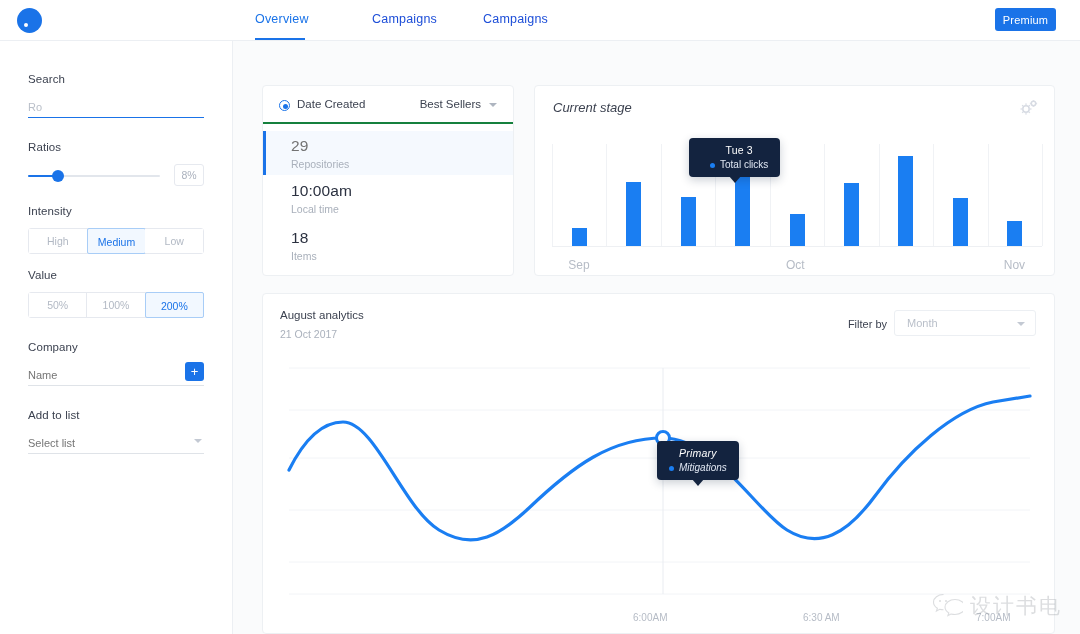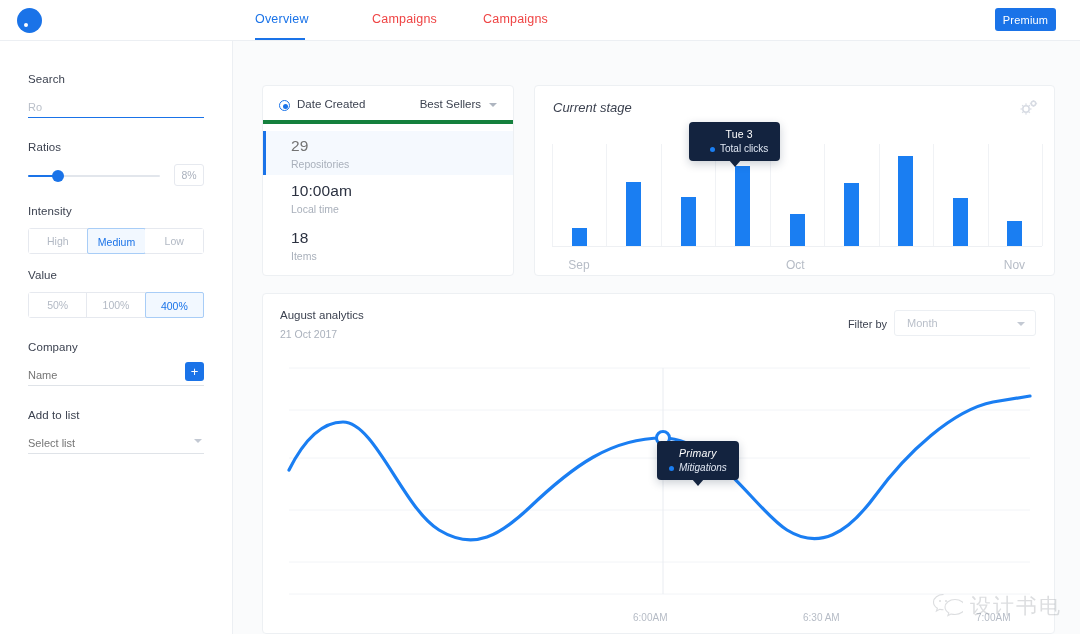--- a/index.html
+++ b/index.html
@@ -21,21 +21,21 @@
     width: 25px; height: 25px; border-radius: 50%;
     background: #1a73e8;
   }
   .logo .dot {
     position: absolute; left: 7px; top: 15px;
     width: 4px; height: 4px; border-radius: 50%; background: #ffffff;
   }
   .tabs { position: absolute; left: 255px; top: 0; height: 41px; }
   .tab {
     position: absolute; top: 12px;
-    font-size: 12.5px; color: #ef4444; letter-spacing: .2px;
+    font-size: 12.5px; color: #1d4ed8; letter-spacing: .2px;
     cursor: pointer; white-space: nowrap;
   }
   .tab.active { color: #1a73e8; }
   .tab-underline {
     position: absolute; left: 255px; top: 38px;
     width: 50px; height: 2px; background: #1a73e8;
   }
   .tab1 { left: 0px; }
   .tab2 { left: 117px; }
   .tab3 { left: 228px; }
@@ -133,21 +133,21 @@
     position: absolute; background: #ffffff;
     border: 1px solid #edf0f3; border-radius: 4px;
   }
   .card-a { left: 29px; top: 44px; width: 252px; height: 191px; }
   .card-b { left: 301px; top: 44px; width: 521px; height: 191px; }
   .card-c { left: 29px; top: 252px; width: 793px; height: 341px; }
 
   
   .ca-head {
     position: absolute; left: 0; top: 0; width: 100%; height: 38px;
-    border-bottom: 4px solid #15803d;
+    border-bottom: 2px solid #15803d;
   }
   .radio-outer {
     position: absolute; left: 16px; top: 14px;
     width: 11px; height: 11px; border-radius: 50%;
     border: 1.5px solid #1a73e8; background: #fff;
   }
   .radio-inner {
     position: absolute; left: 2.5px; top: 2.5px;
     width: 5px; height: 5px; border-radius: 50%; background: #1a73e8;
   }
@@ -280,21 +280,21 @@
         <div class="seg sel">Medium</div>
         <div class="seg">Low</div>
       </div>
     </div>
 
     <div class="field" style="top:228px;">
       <div class="field-label">Value</div>
       <div class="segmented">
         <div class="seg">50%</div>
         <div class="seg">100%</div>
-        <div class="seg sel">400%</div>
+        <div class="seg sel">200%</div>
       </div>
     </div>
 
     <div class="field" style="top:300px;">
       <div class="field-label">Company</div>
       <div class="company-row">
         <input class="underline-input" type="text" placeholder="Name" style="">
         <button class="add-btn">+</button>
       </div>
     </div>
@@ -370,21 +370,21 @@
           <div class="bar" style="left: 346.389px; height: 89.76px; background: rgb(26, 126, 242);"></div>
           <div class="bar" style="left: 400.833px; height: 47.94px; background: rgb(26, 126, 242);"></div>
           <div class="bar" style="left: 455.278px; height: 25.5px; background: rgb(26, 126, 242);"></div>
         </div>
       <div class="baseline"></div>
 
       <div class="month-lbl" id="mlbl0" style="left: 33.2222px;">Sep</div>
       <div class="month-lbl" id="mlbl1" style="left: 251px;">Oct</div>
       <div class="month-lbl" id="mlbl2" style="left: 468.778px;">Nov</div>
 
-      <div class="tooltip" style="left:154px; top:36px;padding-left:21px;">
+      <div class="tooltip" style="left:154px; top:52px;padding-left:21px;">
         <div class="tt-title">Tue 3</div>
         <div class="tt-row">
           <span class="tt-dot"></span><span>Total clicks</span>
         </div>
         <div class="tt-arrow"></div>
       </div>
     </div>
 
     <div class="card card-c">
       <div class="cc-title">August analytics</div>

